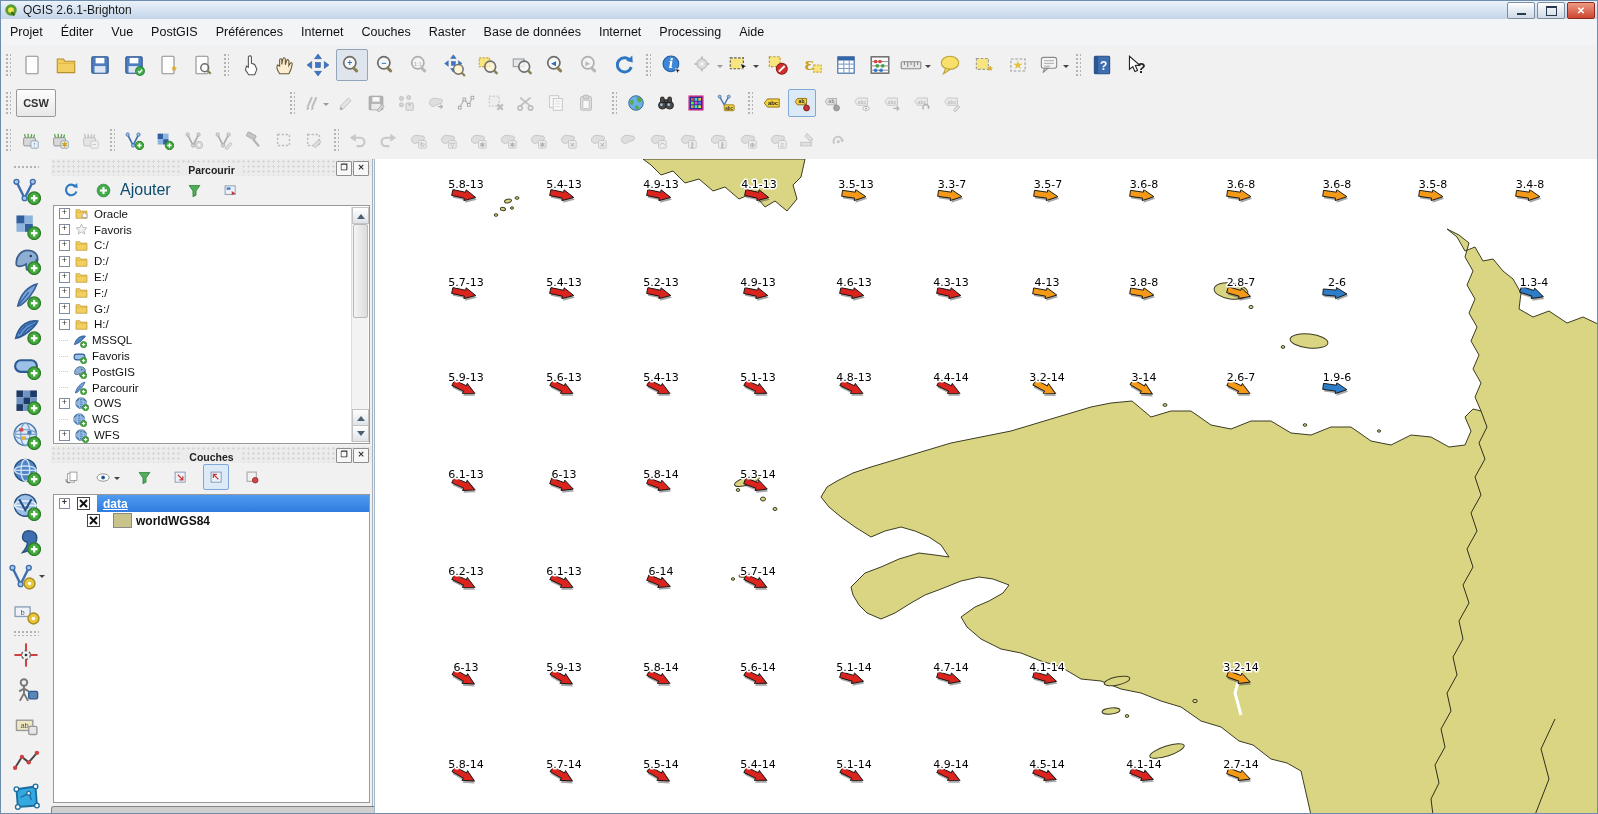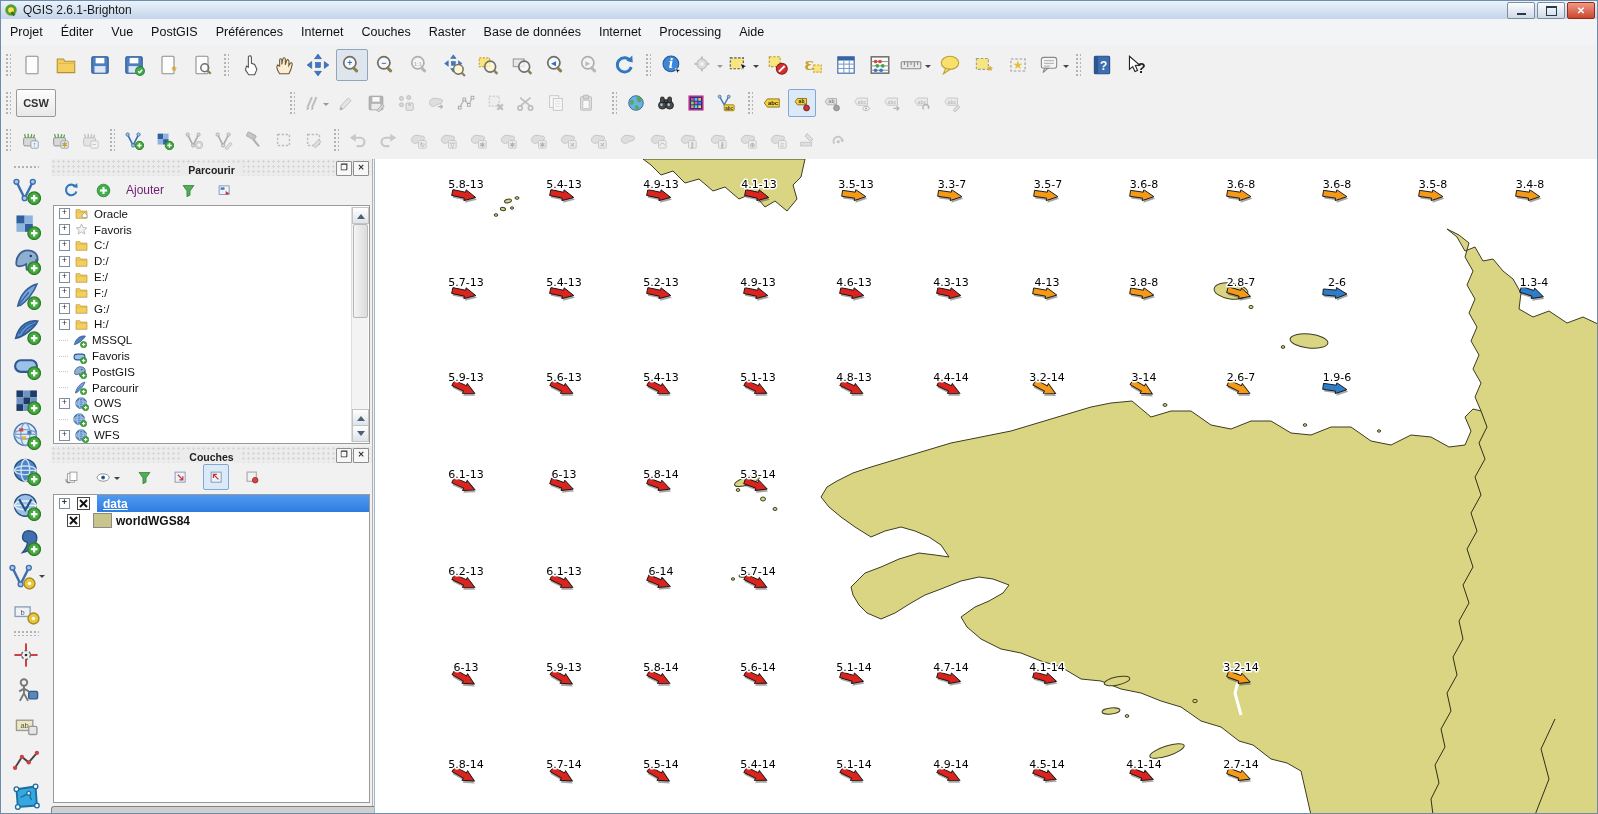--- a/index.html
+++ b/index.html
@@ -55,21 +55,21 @@
   .p-title{height:17px;display:flex;align-items:flex-end;justify-content:center;font-size:10.5px;color:#222;
     position:relative;background:#ececec;
     background-image:radial-gradient(circle,#d8d8d8 1px,transparent 1.2px);background-size:5px 5px;font-weight:bold;}
   .p-title span.cap{background:#ececec;padding:0 8px;}
   .p-btn{position:absolute;top:2px;width:14px;height:13px;border:1px solid #8e8e8e;background:#f7f7f7;
     font-size:8px;line-height:11px;text-align:center;color:#333;border-radius:1px;}
   .p-float{right:20px;}
   .p-close{right:3px;}
   .b-toolbar{height:28px;display:flex;align-items:center;padding-left:6px;gap:8px;}
   .b-toolbar .tb-btn{height:24px;min-width:24px;}
-  .ajouter-label{font-size:12px;color:#701a75;margin-left:14px;}
+  .ajouter-label{font-size:16px;color:#0c4a6e;margin-left:8px;}
   .treebox{position:absolute;left:2px;right:2px;top:46px;bottom:2px;background:#fff;border:1px solid #999;overflow:hidden;}
   .trow{height:15.8px;display:flex;align-items:center;font-size:11.5px;color:#111;padding-left:5px;}
   .exp{width:9px;height:9px;border:1px solid #7d8ea3;background:#fff;font-size:9px;line-height:7px;
     text-align:center;color:#333;flex:none;margin-right:4px;}
   .expsp{width:9px;flex:none;margin-right:4px;border-bottom:1px dotted #c8c8c8;}
   .ticon{width:16px;height:14px;flex:none;margin-right:4px;display:flex;align-items:center;}
   .vscroll{position:absolute;right:1px;top:1px;bottom:1px;width:16px;background:#f3f3f3;border-left:1px solid #ddd;}
   .sbtn{position:absolute;left:0;width:15px;height:15px;border:1px solid #c3c3c3;background:linear-gradient(#fefefe,#dfe3e8);
     display:flex;align-items:center;justify-content:center;}
   .tri-up{width:0;height:0;border:4px solid transparent;border-bottom:5px solid #4d6073;margin-top:-3px;}
@@ -1530,21 +1530,21 @@
                   <rect x="0.5" y="0.5" width="12" height="12" fill="#fff" stroke="#444"></rect>
                   <g stroke="#111" stroke-width="2">
                     <line x1="3" y1="3" x2="10" y2="10"></line>
                     <line x1="10" y1="3" x2="3" y2="10"></line>
                   </g>
                 </svg></span>
               <span class="selbar">
                 <span class="lname">data</span>
               </span>
             </div>
-            <div class="lrow" style="padding-left:10px">
+            <div class="lrow" style="padding-left:30px">
               <span class="cbx"><svg viewBox="0 0 13 13" width="13" height="13">
                   <rect x="0.5" y="0.5" width="12" height="12" fill="#fff" stroke="#444"></rect>
                   <g stroke="#111" stroke-width="2">
                     <line x1="3" y1="3" x2="10" y2="10"></line>
                     <line x1="10" y1="3" x2="3" y2="10"></line>
                   </g>
                 </svg></span>
               <span class="swatch" style="background:#c9c489"></span>
               <span>worldWGS84</span>
             </div>

